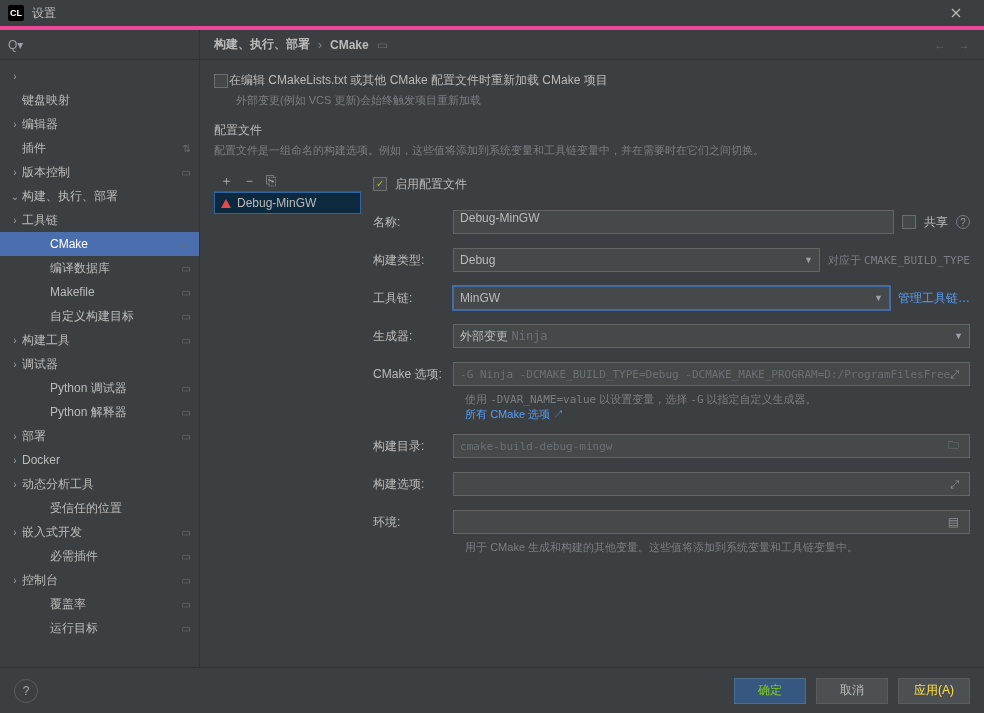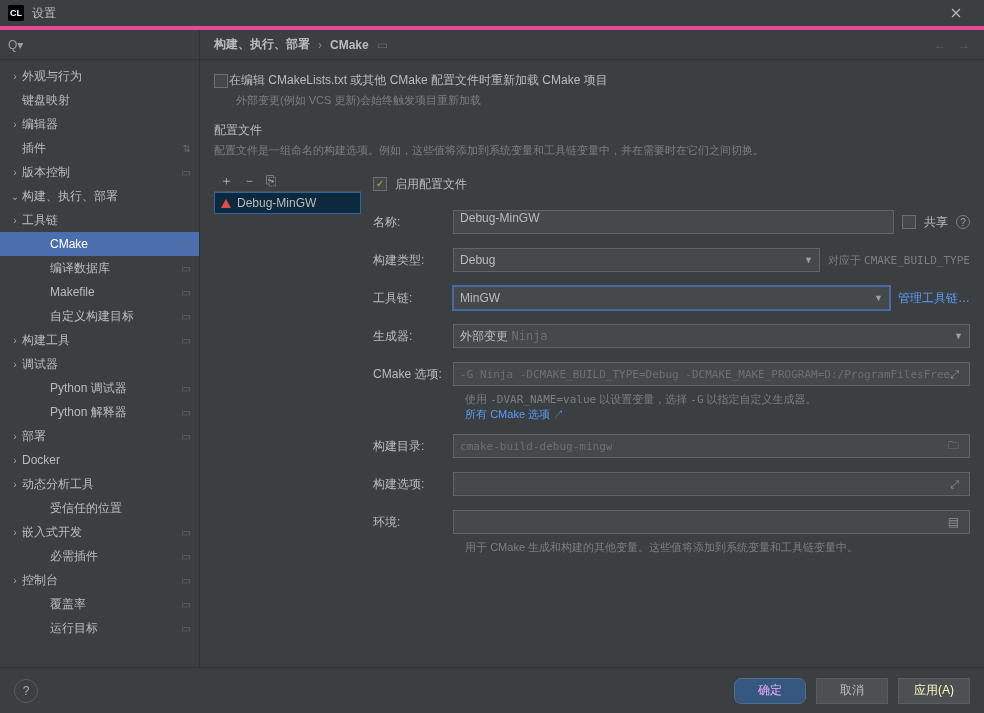--- a/index.html
+++ b/index.html
@@ -296,24 +296,23 @@
   color: #bbbbbb;
   display: inline-flex;
   align-items: center;
   justify-content: center;
   cursor: pointer;
   padding: 0 14px;
 }
 .btn.primary {
   background: #365880;
   border-color: #4c708c;
-  color: #f0abfc;
-  border-radius: 7px;
-}
-.btn.disabled { color: #fef9c3; }
+  color: #84cc16;
+}
+.btn.disabled { color: #fde047; }
 .help-q {
   width: 14px; height: 14px;
   border-radius: 7px;
   border: 1px solid #7a7e83;
   color: #9aa0a6;
   font-size: 10px;
   display: inline-flex;
   align-items: center;
   justify-content: center;
 }
@@ -333,21 +332,20 @@
 
 <div class="main">
   <div class="sidebar">
     <div class="search-row">
       <span style="color:#9aa0a6">Q▾</span>
       <input placeholder="" style="">
     </div>
     <div class="tree" id="tree">
         <div class="tree-item indent0">
           <span class="chev">›</span>
-          <span class="label">外观与行为</span>
         </div>
         <div class="tree-item indent1">
           <span class="chev empty">›</span>
           <span class="label">键盘映射</span>
         </div>
         <div class="tree-item indent0">
           <span class="chev">›</span>
           <span class="label">编辑器</span>
         </div>
         <div class="tree-item indent1">

